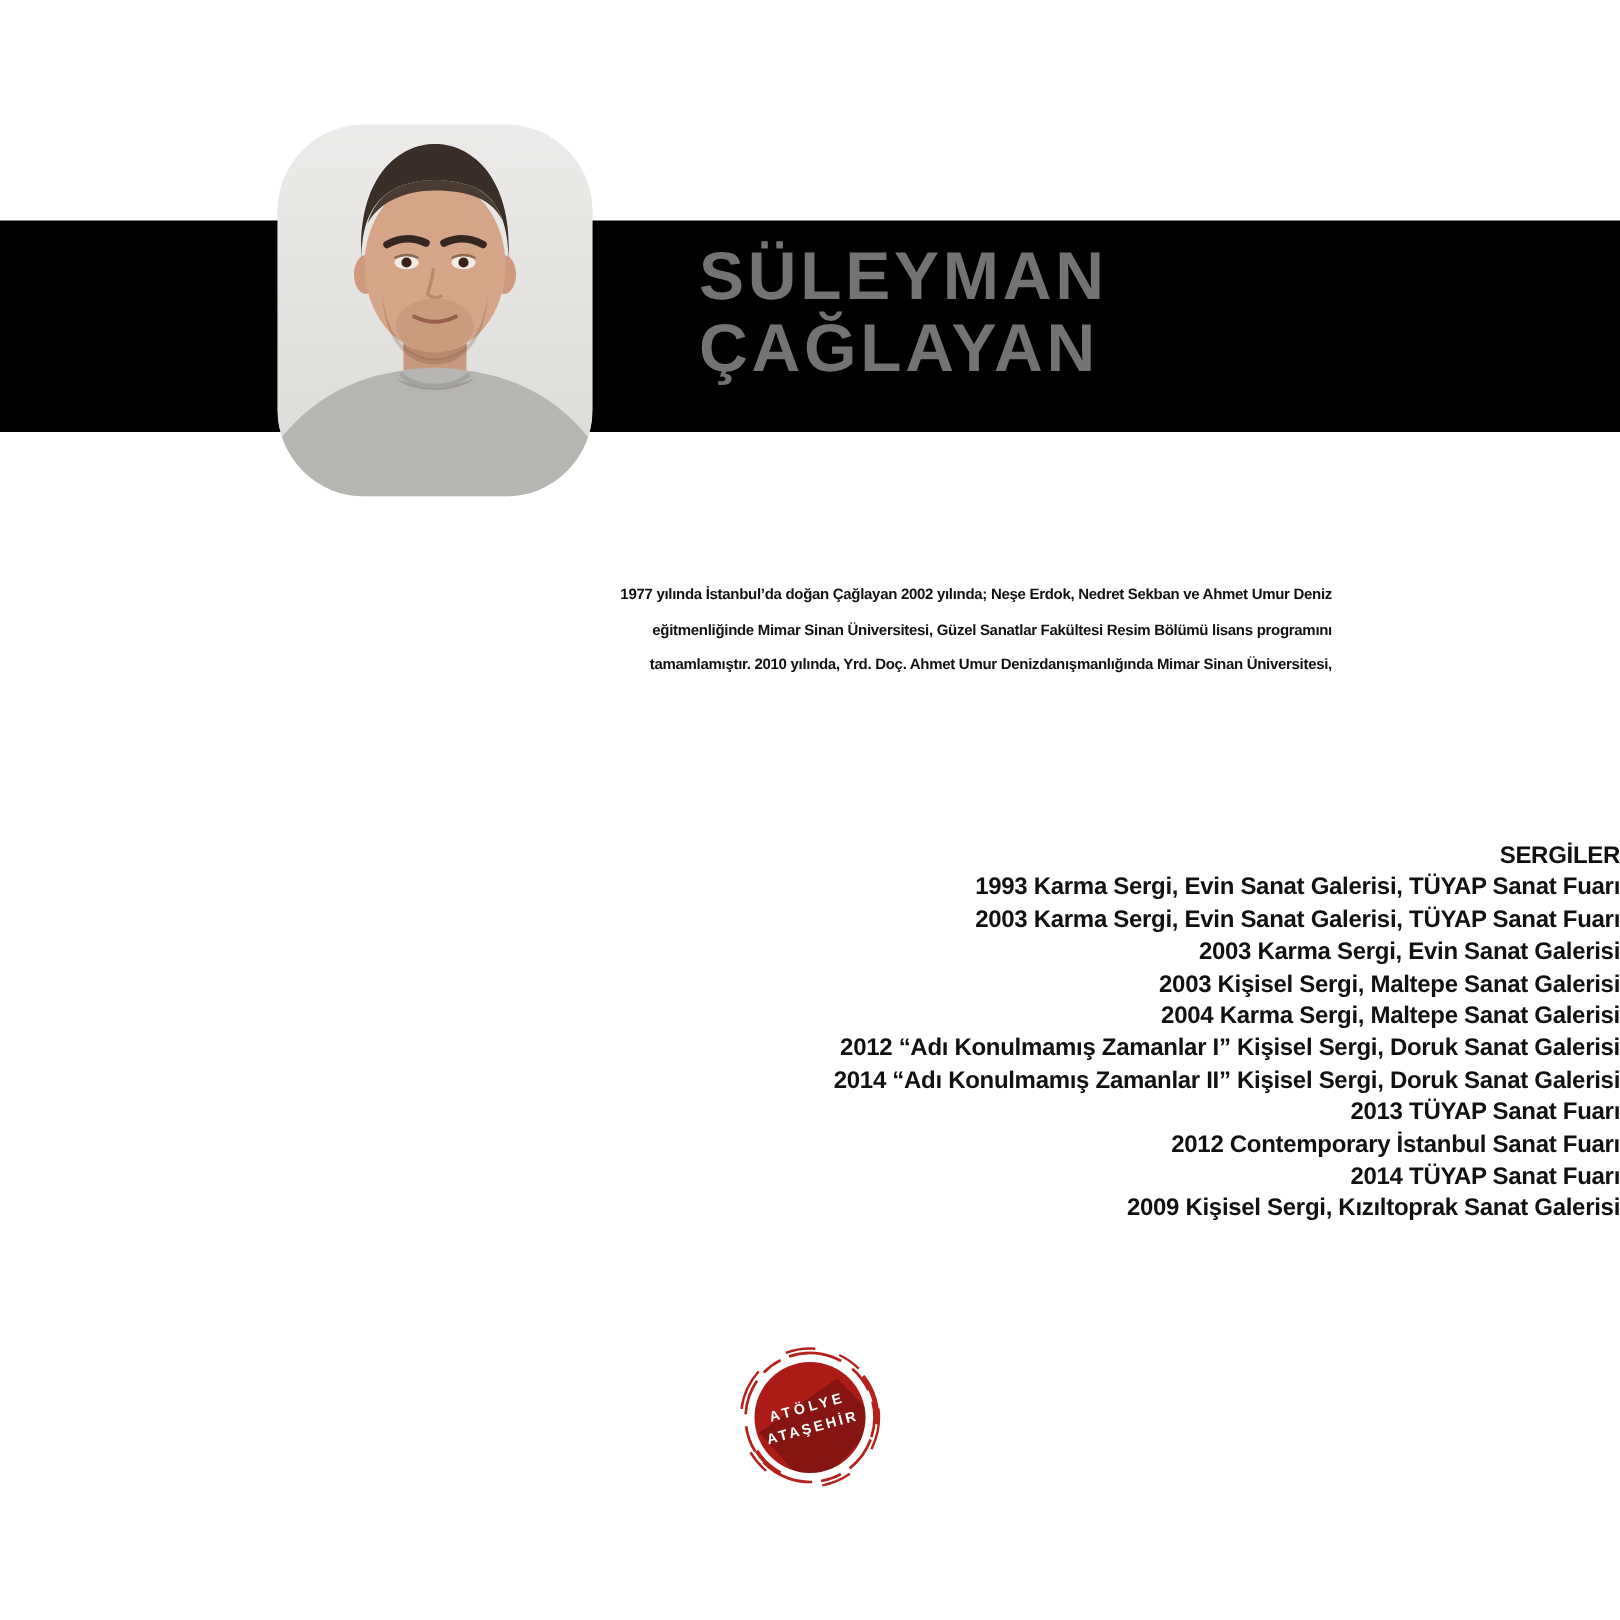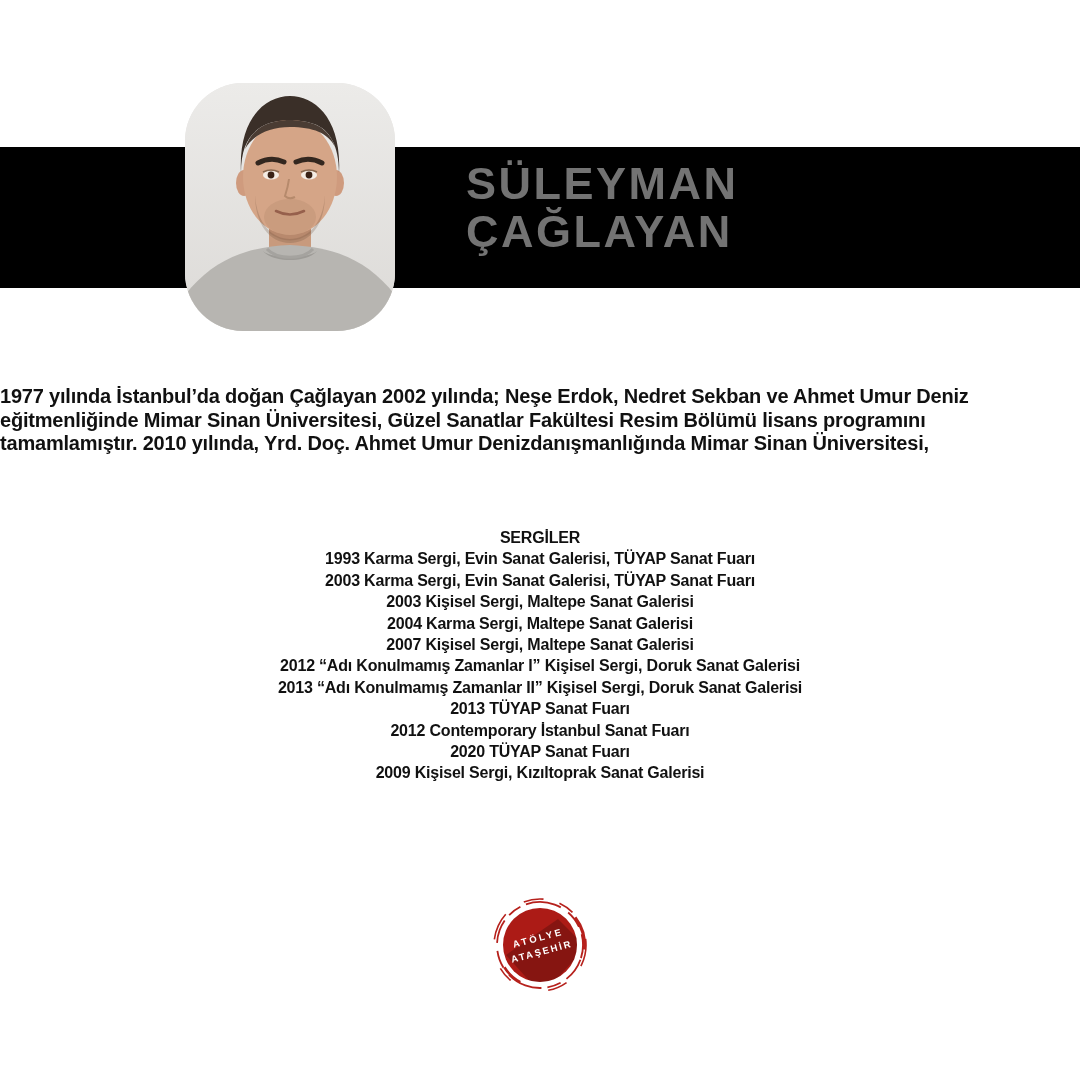--- a/index.html
+++ b/index.html
@@ -38,34 +38,34 @@
     overflow: hidden;
     z-index: 2;
     background: #e7e5e3;
   }
   .photo svg { display: block; }
   
   .bio {
     position: absolute;
     left: 0; top: 385px;
     width: 888px;
-    text-align: center;
+    text-align: right;
     font-weight: bold;
-    font-size: 20px;
+    font-size: 10px;
     line-height: 23.5px;
     letter-spacing: -0.2px;
     color: #111111;
   }
   .bio .bio-line { white-space: nowrap; }
   
   .exhibitions {
     position: absolute;
-    left: 0; top: 527px;
+    left: 0; top: 560px;
     width: 1080px;
-    text-align: center;
+    text-align: right;
     font-weight: bold;
     font-size: 16px;
     line-height: 21.4px;
     letter-spacing: -0.2px;
     color: #111111;
   }
   .exhibitions .exh-line { white-space: nowrap; }
   
   .logo {
     position: absolute;
@@ -142,28 +142,28 @@
   <div class="bio">
     <div class="bio-line">1977 yılında İstanbul’da doğan Çağlayan 2002 yılında; Neşe Erdok, Nedret Sekban ve Ahmet Umur Deniz</div>
     <div class="bio-line">eğitmenliğinde Mimar Sinan Üniversitesi, Güzel Sanatlar Fakültesi Resim Bölümü lisans programını</div>
     <div class="bio-line">tamamlamıştır. 2010 yılında, Yrd. Doç. Ahmet Umur Denizdanışmanlığında Mimar Sinan Üniversitesi,</div>
   </div>
 
   <div class="exhibitions">
     <div class="exh-line">SERGİLER</div>
     <div class="exh-line">1993 Karma Sergi, Evin Sanat Galerisi, TÜYAP Sanat Fuarı</div>
     <div class="exh-line">2003 Karma Sergi, Evin Sanat Galerisi, TÜYAP Sanat Fuarı</div>
+    <div class="exh-line">2003 Karma Sergi, Evin Sanat Galerisi</div>
     <div class="exh-line">2003 Kişisel Sergi, Maltepe Sanat Galerisi</div>
     <div class="exh-line">2004 Karma Sergi, Maltepe Sanat Galerisi</div>
-    <div class="exh-line">2007 Kişisel Sergi, Maltepe Sanat Galerisi</div>
     <div class="exh-line">2012 “Adı Konulmamış Zamanlar I” Kişisel Sergi, Doruk Sanat Galerisi</div>
-    <div class="exh-line">2013 “Adı Konulmamış Zamanlar II” Kişisel Sergi, Doruk Sanat Galerisi</div>
+    <div class="exh-line">2014 “Adı Konulmamış Zamanlar II” Kişisel Sergi, Doruk Sanat Galerisi</div>
     <div class="exh-line">2013 TÜYAP Sanat Fuarı</div>
     <div class="exh-line">2012 Contemporary İstanbul Sanat Fuarı</div>
-    <div class="exh-line">2020 TÜYAP Sanat Fuarı</div>
+    <div class="exh-line">2014 TÜYAP Sanat Fuarı</div>
     <div class="exh-line">2009 Kişisel Sergi, Kızıltoprak Sanat Galerisi</div>
   </div>
 
   <div class="logo">
     <svg width="100" height="100" viewBox="0 0 100 100" xmlns="http://www.w3.org/2000/svg">
       <defs>
         <clipPath id="logoClip">
             <circle cx="50" cy="50" r="37"></circle>
           </clipPath>
       </defs>

